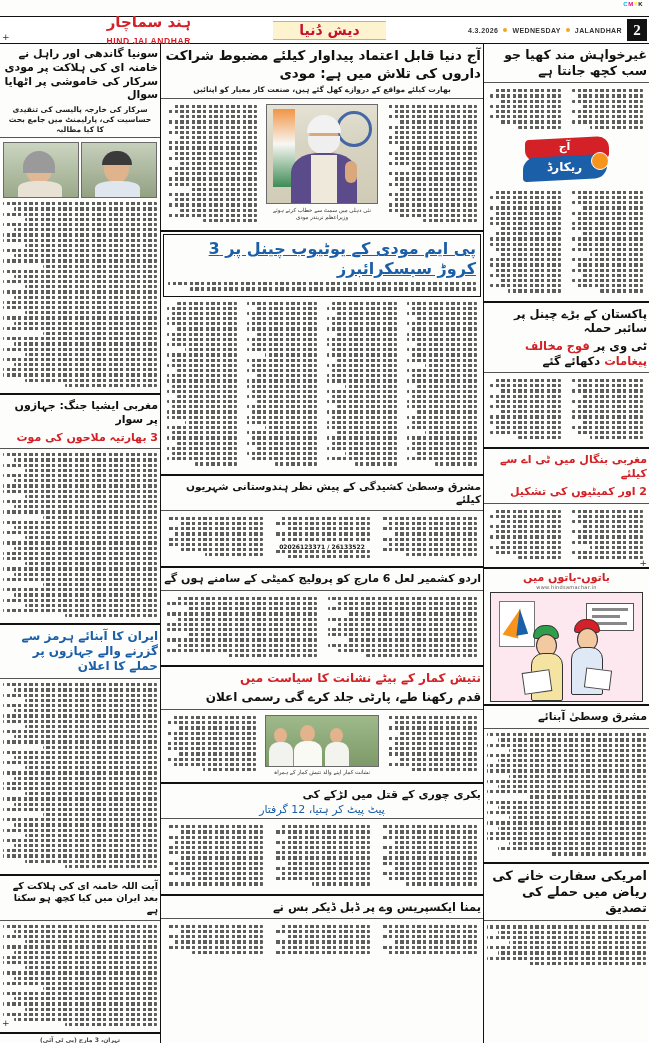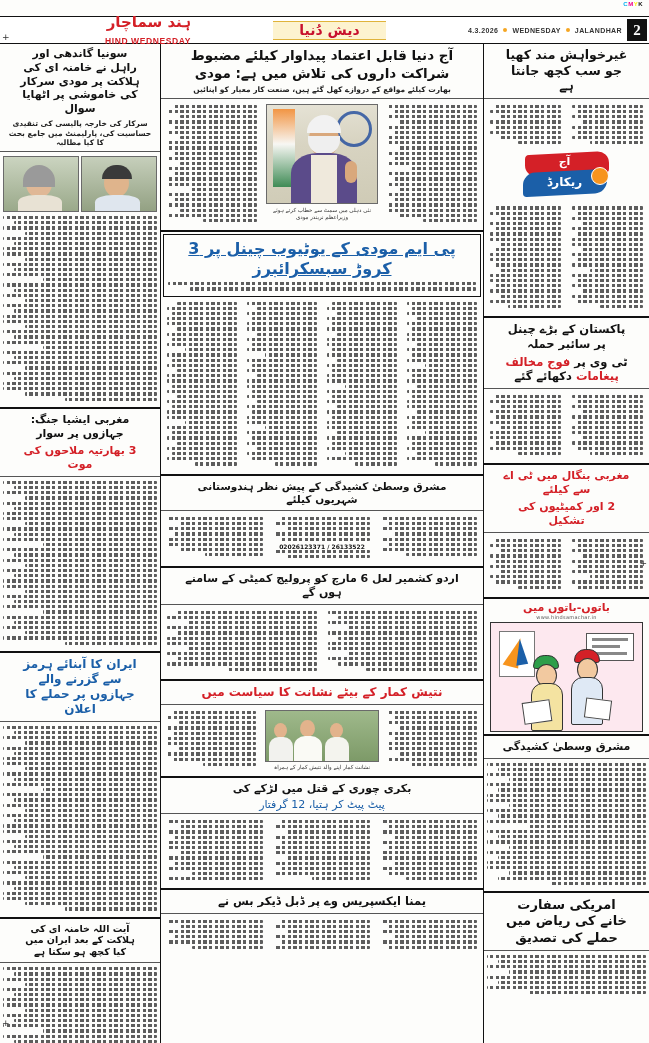--- a/index.html
+++ b/index.html
@@ -54,22 +54,22 @@
   .body-grid{
     display:flex;flex-direction:row-reverse;width:649px;height:1004px;box-sizing:border-box;
     border-bottom:1px solid #111;
   }
   .col-right{width:166px;border-left:1px solid #111;box-sizing:border-box;}
   .col-mid{width:323px;border-left:1px solid #111;box-sizing:border-box;}
   .col-left{width:160px;box-sizing:border-box;}
 
   
   .hl{
-    direction:rtl;text-align:center;font-weight:bold;line-height:1.25;
-    font-family:"DejaVu Sans",sans-serif;color:#111;padding:2px 18px;
+    direction:rtl;text-align:right;font-weight:bold;line-height:1.25;
+    font-family:"DejaVu Sans",sans-serif;color:#111;padding:2px 2px;
   }
   .hl.red{color:#d42027}
   .hl.blue{color:#1b5fa8}
   .hl.mix .r{color:#d42027}
   .hl.mix .b{color:#1b5fa8}
   .sub{
     direction:rtl;text-align:center;font-size:7.5px;font-weight:bold;line-height:1.3;
     color:#222;padding:1px 4px;
   }
   .rule-thin{border-top:.6px solid #555;margin:2px 0;}
@@ -163,21 +163,21 @@
 
   <div class="topstrip">
     <div class="cmyk">
       <span class="c">C</span><span class="m">M</span><span class="y">Y</span><span class="k">K</span>
     </div>
   </div>
 
   <div class="masthead">
     <div class="mh-left">
       <span class="mh-urdu">ہند سماچار</span>
-      <span class="mh-eng">HIND WEDNESDAY</span>
+      <span class="mh-eng">HIND JALANDHAR</span>
     </div>
     <div class="mh-center">
       <span class="deshdunia">دیش دُنیا</span>
     </div>
     <div class="mh-right">
       <span class="mh-meta">4.3.2026</span>
       <span class="dot"></span>
       <span class="mh-meta">WEDNESDAY</span>
       <span class="dot"></span>
       <span class="mh-meta">JALANDHAR</span>
@@ -377,21 +377,21 @@
             <div class="ct-head" style="left:12px;top:9px;"></div>
             <div class="ct-body" style="left:6px;top:28px;background:#dfe9f5;"></div>
             <div class="ct-placard" style="left:20px;top:50px;width:24px;height:18px;transform:rotate(7deg);"></div>
           </div>
         </div>
       </div>
 
       <div class="rule-dbl"></div>
 
       <div>
-        <div class="hl" style="font-size:11px;">مشرق وسطیٰ کشیدگی</div>
+        <div class="hl" style="font-size:11px;">مشرق وسطیٰ آبنائے</div>
         <div class="rule-thin"></div>
         <div class="txt small pad">
           <div class="ln s1"></div>
             <div class="ln s2"></div>
             <div class="ln s1"></div>
           <div class="ln s3"></div>
             <div class="ln s1"></div>
             <div class="ln s2"></div>
           <div class="ln s1"></div>
             <div class="ln s1"></div>
@@ -733,20 +733,21 @@
           </div>
         </div>
       </div>
 
       <div class="rule-dbl"></div>
 
       <div>
         <div class="hl mix" style="font-size:12px;">
           <span class="r">نتیش کمار کے بیٹے نشانت کا سیاست میں</span>
         </div>
+        <div class="hl" style="font-size:12px;">قدم رکھنا طے، پارٹی جلد کرے گی رسمی اعلان</div>
         <div class="rule-thin"></div>
         <div class="cols3 pad">
           <div class="txt small">
             <div class="ln s1"></div>
               <div class="ln s2"></div>
               <div class="ln s1"></div>
             <div class="ln s3"></div>
               <div class="ln s1"></div>
               <div class="ln s2"></div>
             <div class="ln s1"></div>

